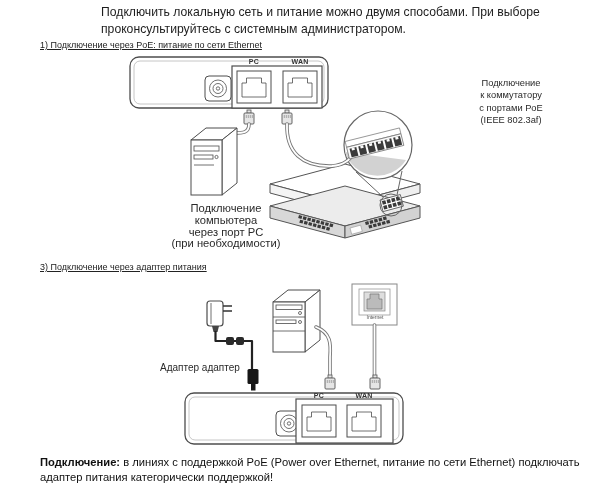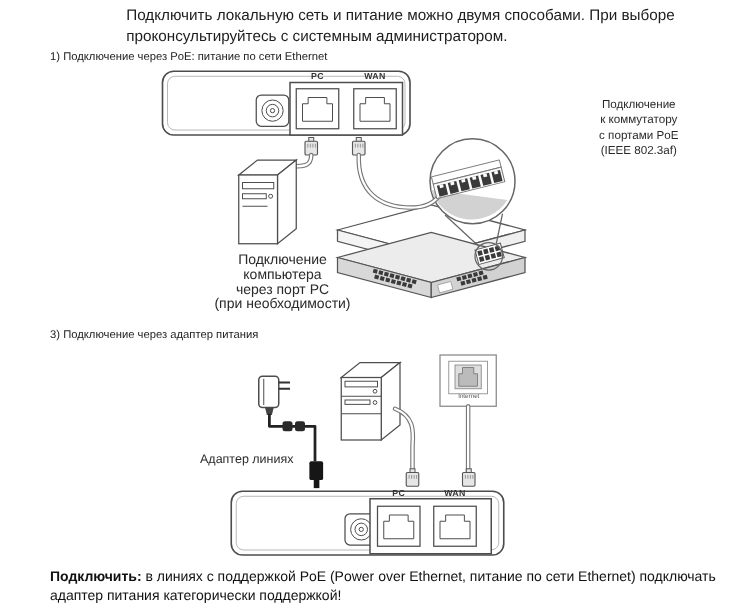--- a/index.html
+++ b/index.html
@@ -1,21 +1,21 @@
 <!DOCTYPE html>
 <html><head>
 <meta charset="utf-8">
 <style>
   html,body{margin:0;padding:0;background:#fff;}
   .page{position:relative;width:600px;height:490px;background:#fff;overflow:hidden;
         font-family:"Liberation Sans",sans-serif;color:#1c1c1c;}
   .abs{position:absolute;}
   .pre{white-space:pre-line;}
   .intro{left:83px;top:4px;width:492px;font-size:12.2px;line-height:1.42;color:#1d1d1d;margin-left:18px;}
-  .h-step{font-size:9px;color:#222;}
+  .h-step{font-size:9px;color:#222;text-decoration:underline;}
   .h1{left:40px;top:40px;}
   .h2{left:40px;top:262px;}
   .cap-switch{left:428px;top:77px;width:166px;text-align:center;font-size:9.3px;line-height:1.32;color:#2a2a2a;}
   .cap-comp{left:146px;top:203px;width:160px;text-align:center;font-size:11.2px;line-height:1.05;color:#2a2a2a;}
   .cap-adapter{left:160px;top:362px;width:100px;font-size:10px;color:#2a2a2a;}
   .lbl-internet{left:353px;top:313.5px;width:44px;text-align:center;font-size:5px;color:#555;}
   .portlbl{width:30px;text-align:center;font-size:7px;font-weight:bold;color:#333;letter-spacing:0.3px;}
   .pc1{left:239px;top:57.5px;} .wan1{left:285px;top:57.5px;}
   .pc2{left:304px;top:391.5px;} .wan2{left:349px;top:391.5px;}
   .note{left:40px;top:455px;width:552px;font-size:11.2px;line-height:1.38;color:#111;}
@@ -232,23 +232,23 @@
 к коммутатору
 с портами PoE
 (IEEE 802.3af)</div>
   <div class="abs cap-comp pre">Подключение
 компьютера
 через порт PC
 (при необходимости)</div>
 
   <div class="abs h-step h2">3) Подключение через адаптер питания</div>
 
-  <div class="abs cap-adapter">Адаптер линиях</div>
+  <div class="abs cap-adapter">Адаптер адаптер</div>
   <div class="abs lbl-internet">Internet</div>
 
   <span class="abs portlbl pc2">PC</span>
   <span class="abs portlbl wan2">WAN</span>
 
   <div class="abs note">
-    <span class="b">Подключить:</span><span> в линиях с поддержкой PoE (Power over Ethernet, питание по сети Ethernet) подключать адаптер питания категорически поддержкой!</span>
+    <span class="b">Подключение:</span><span> в линиях с поддержкой PoE (Power over Ethernet, питание по сети Ethernet) подключать адаптер питания категорически поддержкой!</span>
   </div>
 
 </div>
 
 </body></html>

